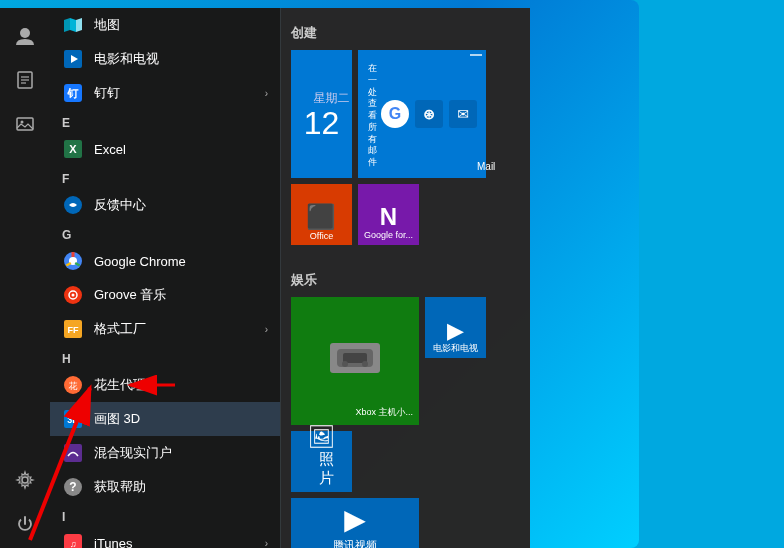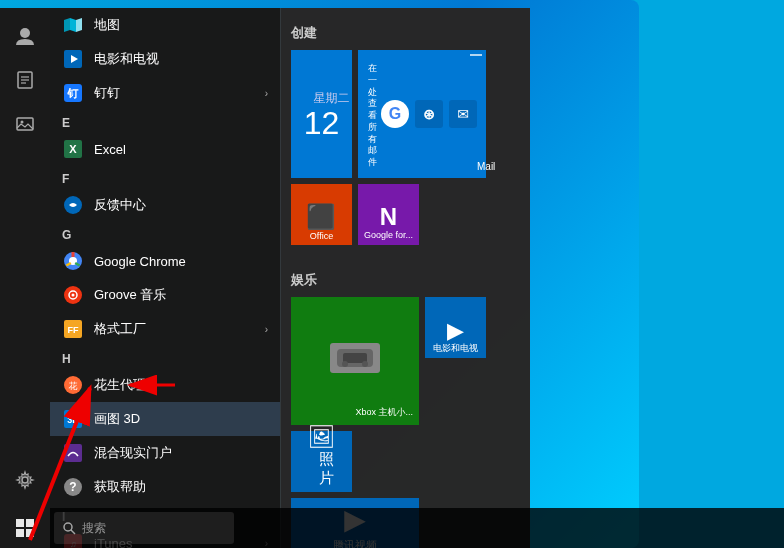--- a/index.html
+++ b/index.html
@@ -448,31 +448,14 @@
       <marker id="arrowhead" markerWidth="10" markerHeight="7" refX="9" refY="3.5" orient="auto">
         <polygon points="0 0, 10 3.5, 0 7" fill="#e00"></polygon>
       </marker>
     </defs>
 
     <line x1="30" y1="540" x2="90" y2="388" stroke="#e00" stroke-width="4" marker-end="url(#arrowhead)"></line>
 
     <line x1="175" y1="385" x2="130" y2="385" stroke="#e00" stroke-width="3" marker-end="url(#arrowhead)"></line>
   </svg>
 
-  <div class="taskbar">
-    <div class="taskbar-start">
-      <svg width="18" height="18" viewBox="0 0 18 18">
-        <rect x="0" y="0" width="8" height="8" fill="white" opacity="0.9"></rect>
-        <rect x="10" y="0" width="8" height="8" fill="white" opacity="0.9"></rect>
-        <rect x="0" y="10" width="8" height="8" fill="white" opacity="0.9"></rect>
-        <rect x="10" y="10" width="8" height="8" fill="white" opacity="0.9"></rect>
-      </svg>
-    </div>
-    <div class="taskbar-search">
-      <svg width="14" height="14" viewBox="0 0 14 14" style="margin-right:6px; flex-shrink:0;">
-        <circle cx="6" cy="6" r="4" fill="none" stroke="rgba(255,255,255,0.6)" stroke-width="1.5"></circle>
-        <line x1="9" y1="9" x2="13" y2="13" stroke="rgba(255,255,255,0.6)" stroke-width="1.5"></line>
-      </svg>
-      <span style="color:rgba(255,255,255,0.5); font-size:12px;">搜索</span>
-    </div>
-  </div>
 
 </div>
 
 </body></html>

